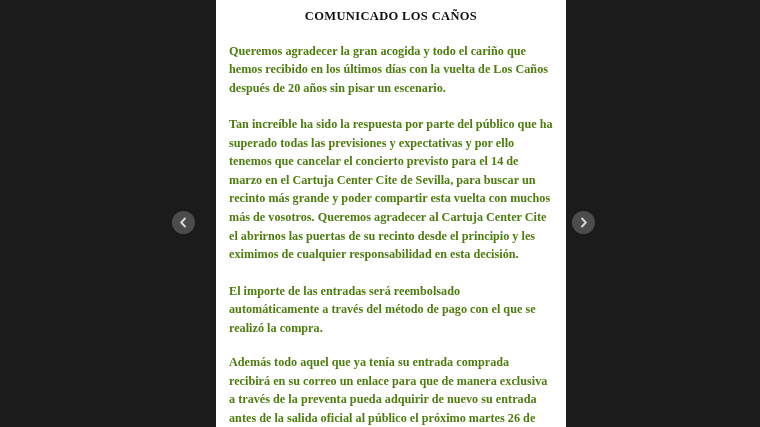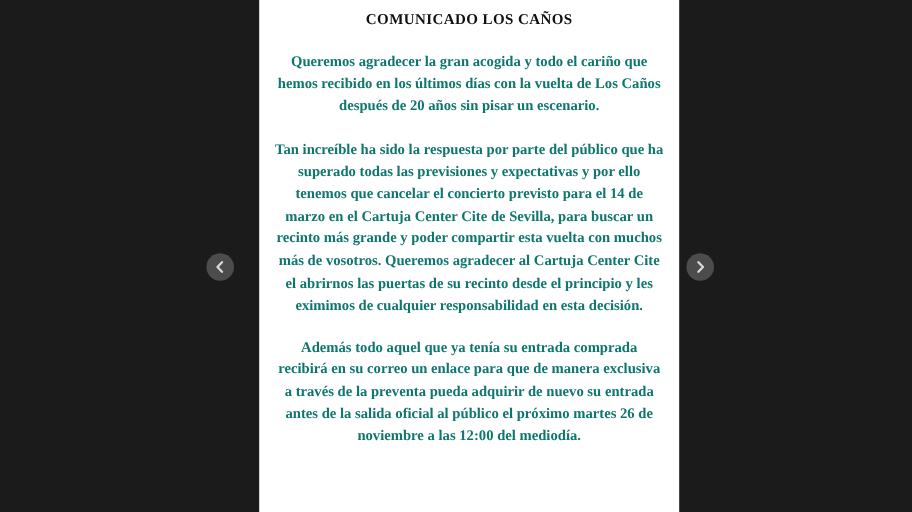--- a/index.html
+++ b/index.html
@@ -47,22 +47,21 @@
   }
 
   .doc-body {
     margin-top: 17px;
   }
 
   .doc-para {
     font-family: "Liberation Serif", serif;
     font-size: 12.2px;
     font-weight: 700;
-    color: #0f766e;
-    text-align: center;
+    color: #4d7c0f;
     line-height: 1.52;
     margin: 0;
     padding: 0;
     letter-spacing: 0.01px;
   }
 
   .doc-para + .doc-para {
     margin-top: 18px;
   }
 
@@ -105,20 +104,21 @@
 
 <div class="viewer">
 
   <div class="slide">
 
     <div class="doc-title">COMUNICADO LOS CAÑOS</div>
 
     <div class="doc-body">
       <p class="doc-para">Queremos agradecer la gran acogida y todo el cariño que hemos recibido en los últimos días con la vuelta de Los Caños después de 20 años sin pisar un escenario.</p>
       <p class="doc-para">Tan increíble ha sido la respuesta por parte del público que ha superado todas las previsiones y expectativas y por ello tenemos que cancelar el concierto previsto para el 14 de marzo en el Cartuja Center Cite de Sevilla, para buscar un recinto más grande y poder compartir esta vuelta con muchos más de vosotros. Queremos agradecer al Cartuja Center Cite el abrirnos las puertas de su recinto desde el principio y les eximimos de cualquier responsabilidad en esta decisión.</p>
+      <p class="doc-para">El importe de las entradas será reembolsado automáticamente a través del método de pago con el que se realizó la compra.</p>
       <p class="doc-para tight">Además todo aquel que ya tenía su entrada comprada recibirá en su correo un enlace para que de manera exclusiva a través de la preventa pueda adquirir de nuevo su entrada antes de la salida oficial al público el próximo martes 26 de noviembre a las 12:00 del mediodía.</p>
     </div>
 
   </div>
 
   <button class="nav-arrow nav-prev" aria-label="Anterior">
     <span>
       <svg width="11" height="11" viewBox="0 0 11 11" aria-hidden="true">
         <path d="M7 1.5 L3.2 5.5 L7 9.5"></path>
       </svg>

